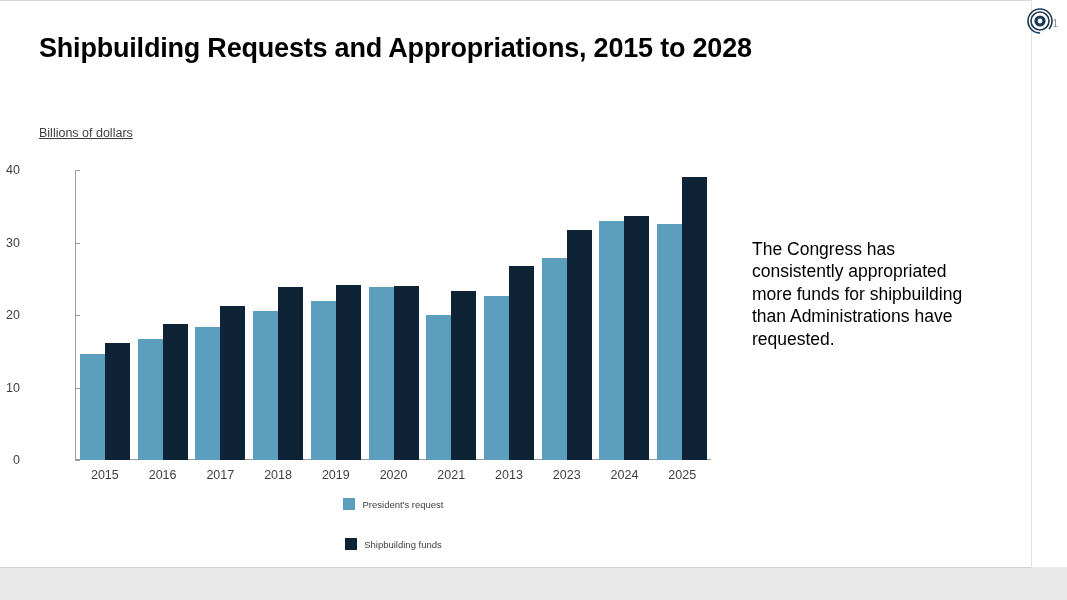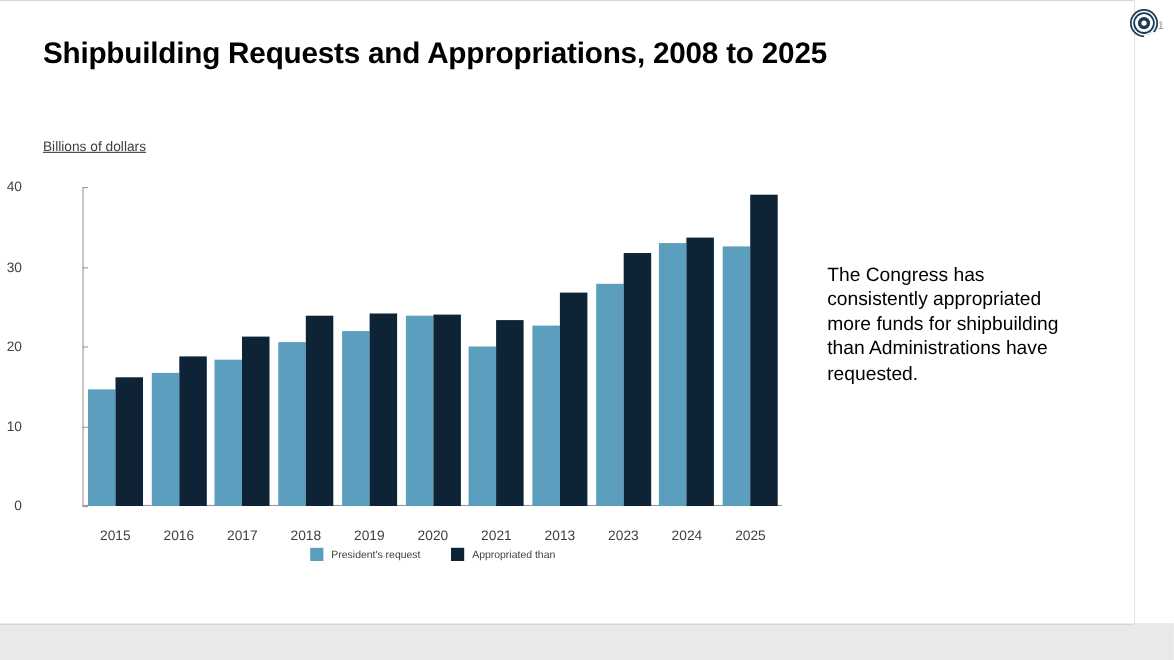--- a/index.html
+++ b/index.html
@@ -111,31 +111,31 @@
     position: absolute;
     left: 37px; top: 308px;
     width: 635px;
     display: flex;
   }
   .xlabel {
     flex: 1 1 0;
     text-align: center;
     font-size: 12.5px;
     color: #3f3f3f;
-    margin-top: 12px;
   }
   
   .legend {
     position: absolute;
     left: 37px; top: 338px;
     width: 635px;
     display: flex;
     justify-content: center;
     align-items: center;
     gap: 28px;
+    flex-direction: column;
   }
   .legend-item {
     display: flex;
     align-items: center;
     gap: 7px;
   }
   .swatch { width: 12px; height: 12px; }
   .swatch-request { background: #5b9ebd; }
   .swatch-approp  { background: #0e2336; }
   .legend-label {
@@ -183,21 +183,21 @@
   <div class="logo">
     <svg width="26" height="26" viewBox="0 0 26 26">
       <circle cx="13" cy="13" r="12" fill="none" stroke="#1b3a55" stroke-width="1.6"></circle>
       <circle cx="13" cy="13" r="9" fill="none" stroke="#1b3a55" stroke-width="1.6"></circle>
       <circle cx="13" cy="13" r="5.6" fill="#1b3a55"></circle>
       <circle cx="13" cy="13" r="2.4" fill="#ffffff"></circle>
       <path d="M13 25 A12 12 0 0 0 22 21" fill="none" stroke="#ffffff" stroke-width="2"></path>
     </svg>
   </div>
 
-  <h1 class="title">Shipbuilding Requests and Appropriations, 2008 to 2025</h1>
+  <h1 class="title">Shipbuilding Requests and Appropriations, 2015 to 2028</h1>
 
   <div class="units">Billions of dollars</div>
 
   <div class="chart">
     <div class="axis-y"></div>
     <div class="axis-x"></div>
     <div id="yticks">
         <div class="ytick" style="top: 300px;"></div>
         <div class="ytick-wrap" style="top: 300px;">
           <span class="ylabel">0</span>
@@ -278,21 +278,21 @@
         <div class="xlabel">2024</div>
         <div class="xlabel">2025</div>
       </div>
     <div class="legend" id="legend">
         <div class="legend-item">
           <span class="swatch swatch-request" style="background: rgb(91, 158, 189);"></span>
           <span class="legend-label">President's request</span>
         </div>
         <div class="legend-item">
           <span class="swatch swatch-approp" style="background: rgb(14, 35, 54);"></span>
-          <span class="legend-label">Appropriated than</span>
+          <span class="legend-label">Shipbuilding funds</span>
         </div>
       </div>
   </div>
 
   <p class="callout">The Congress has consistently appropriated more funds for shipbuilding than Administrations have requested.</p>
 
   <div class="footer"></div>
   <div class="footer-right"></div>
   <div class="page-num">1</div>
 

